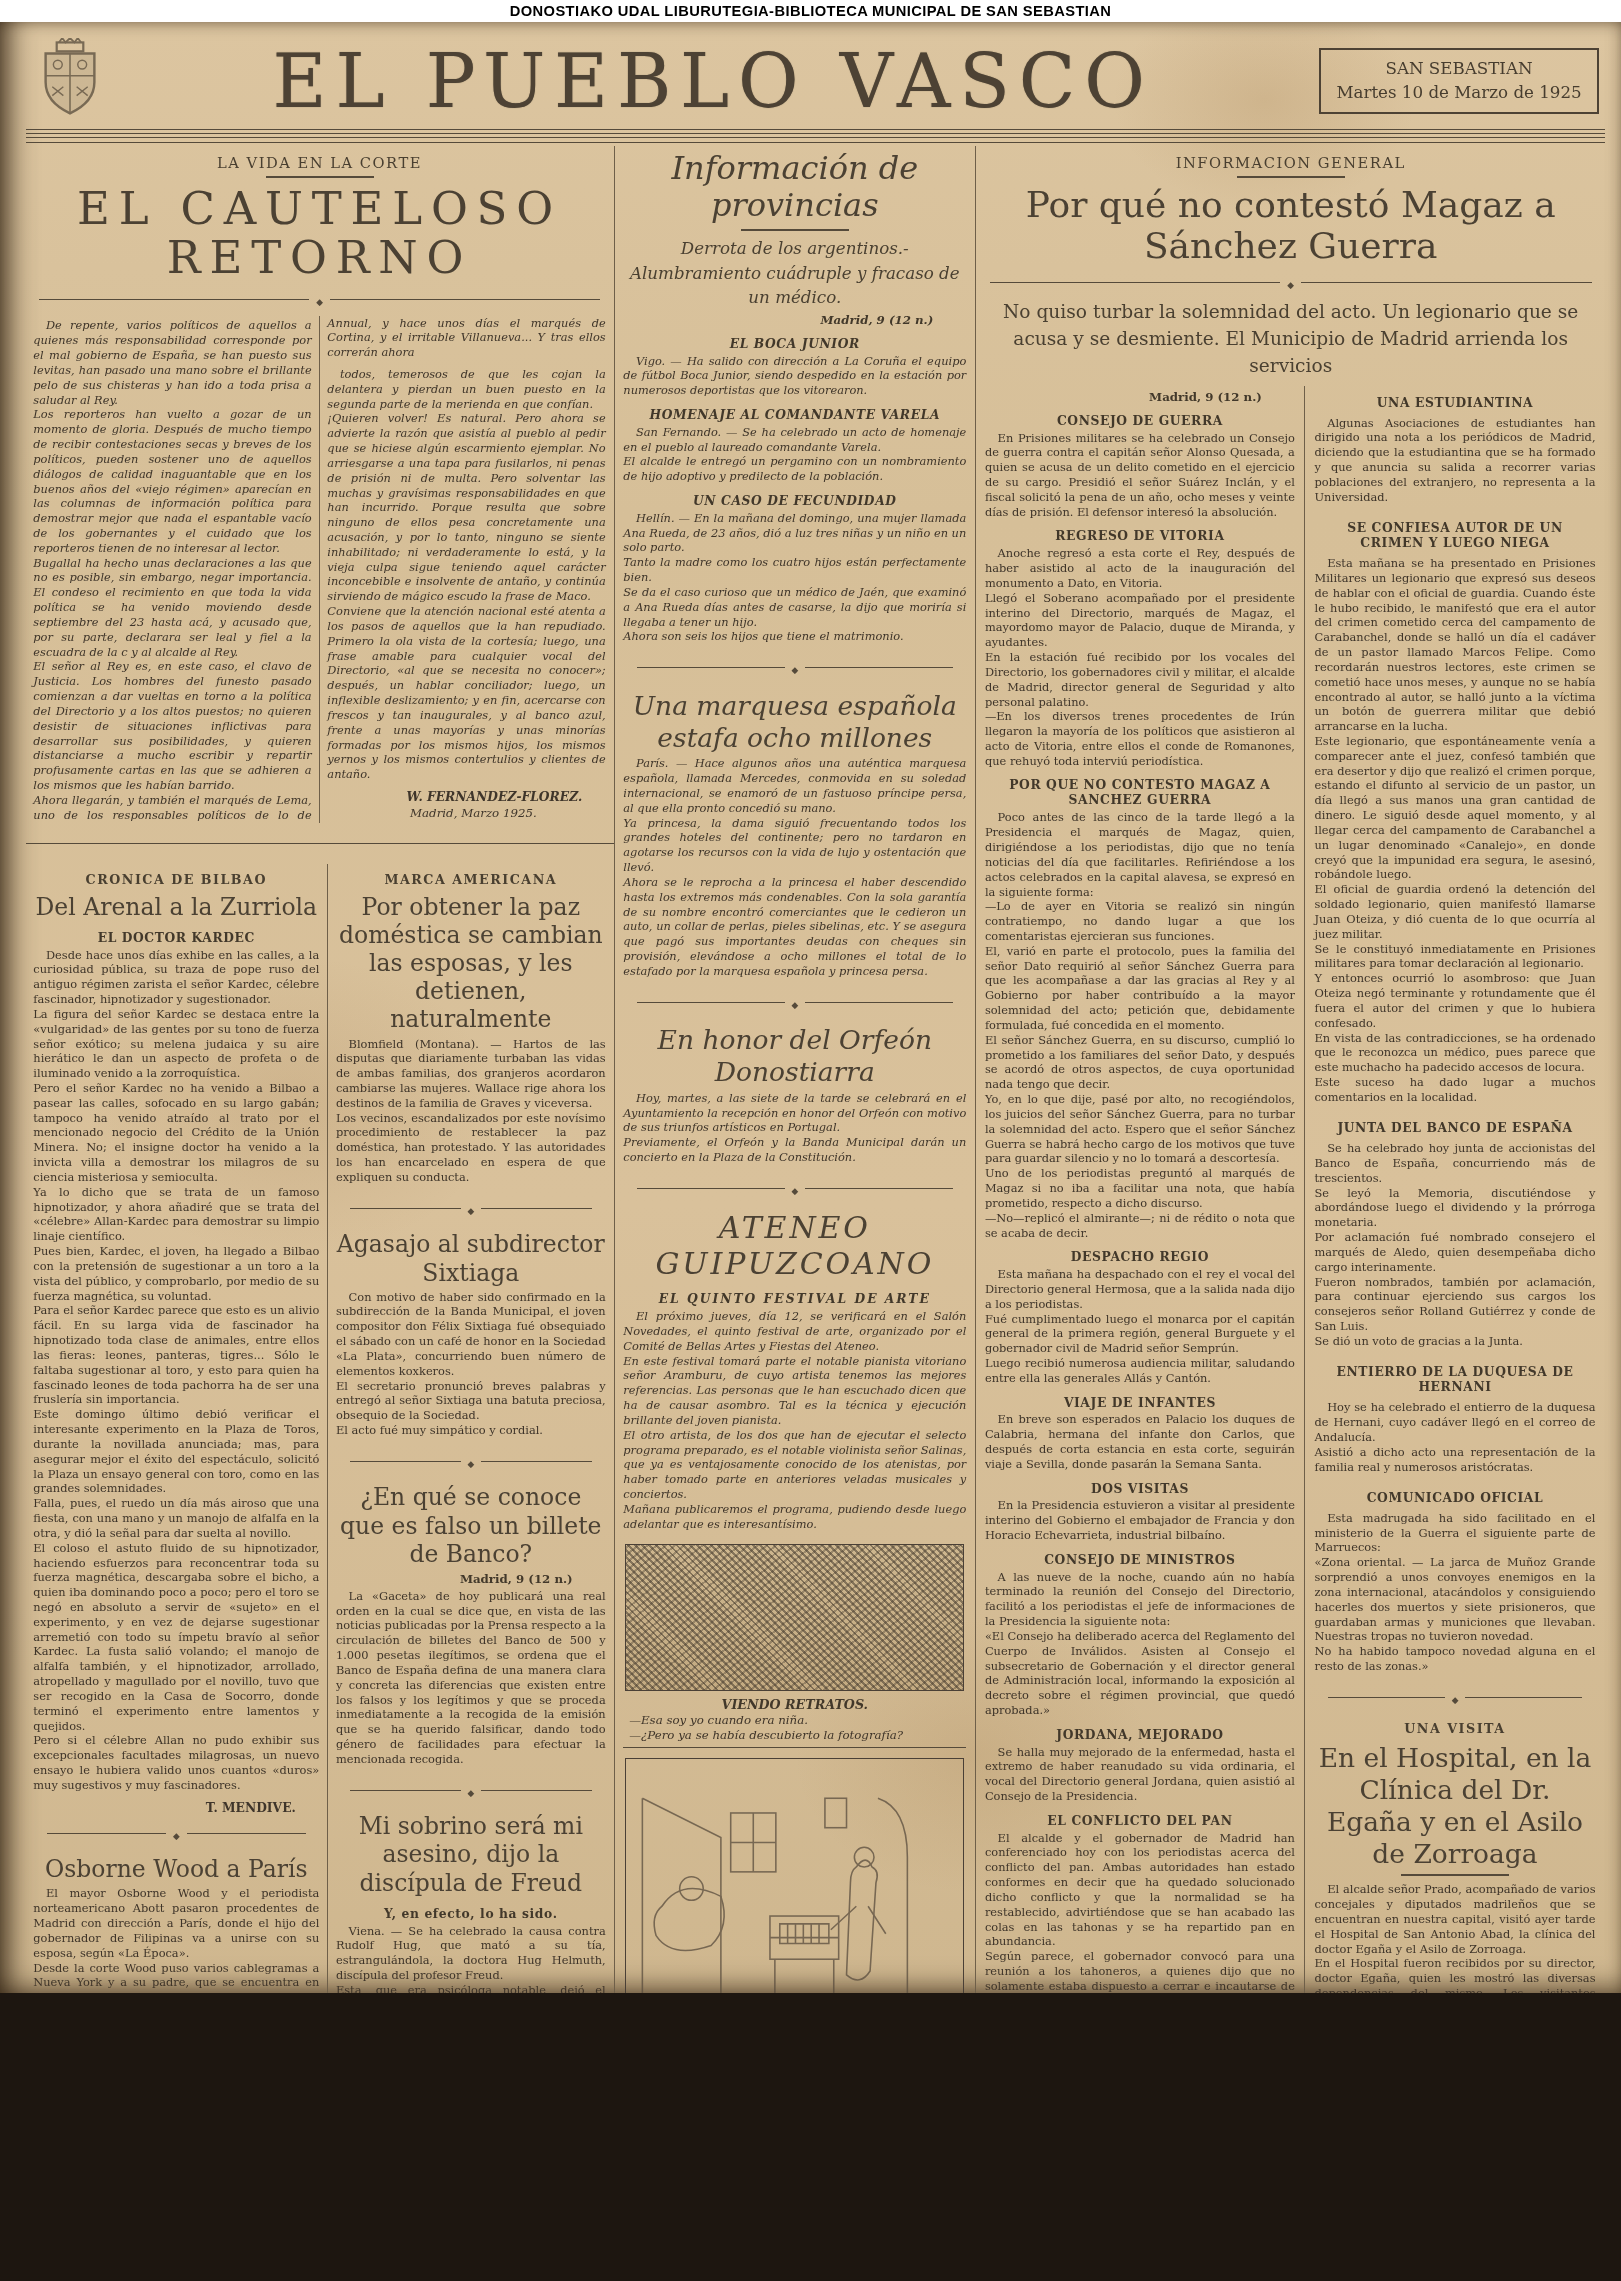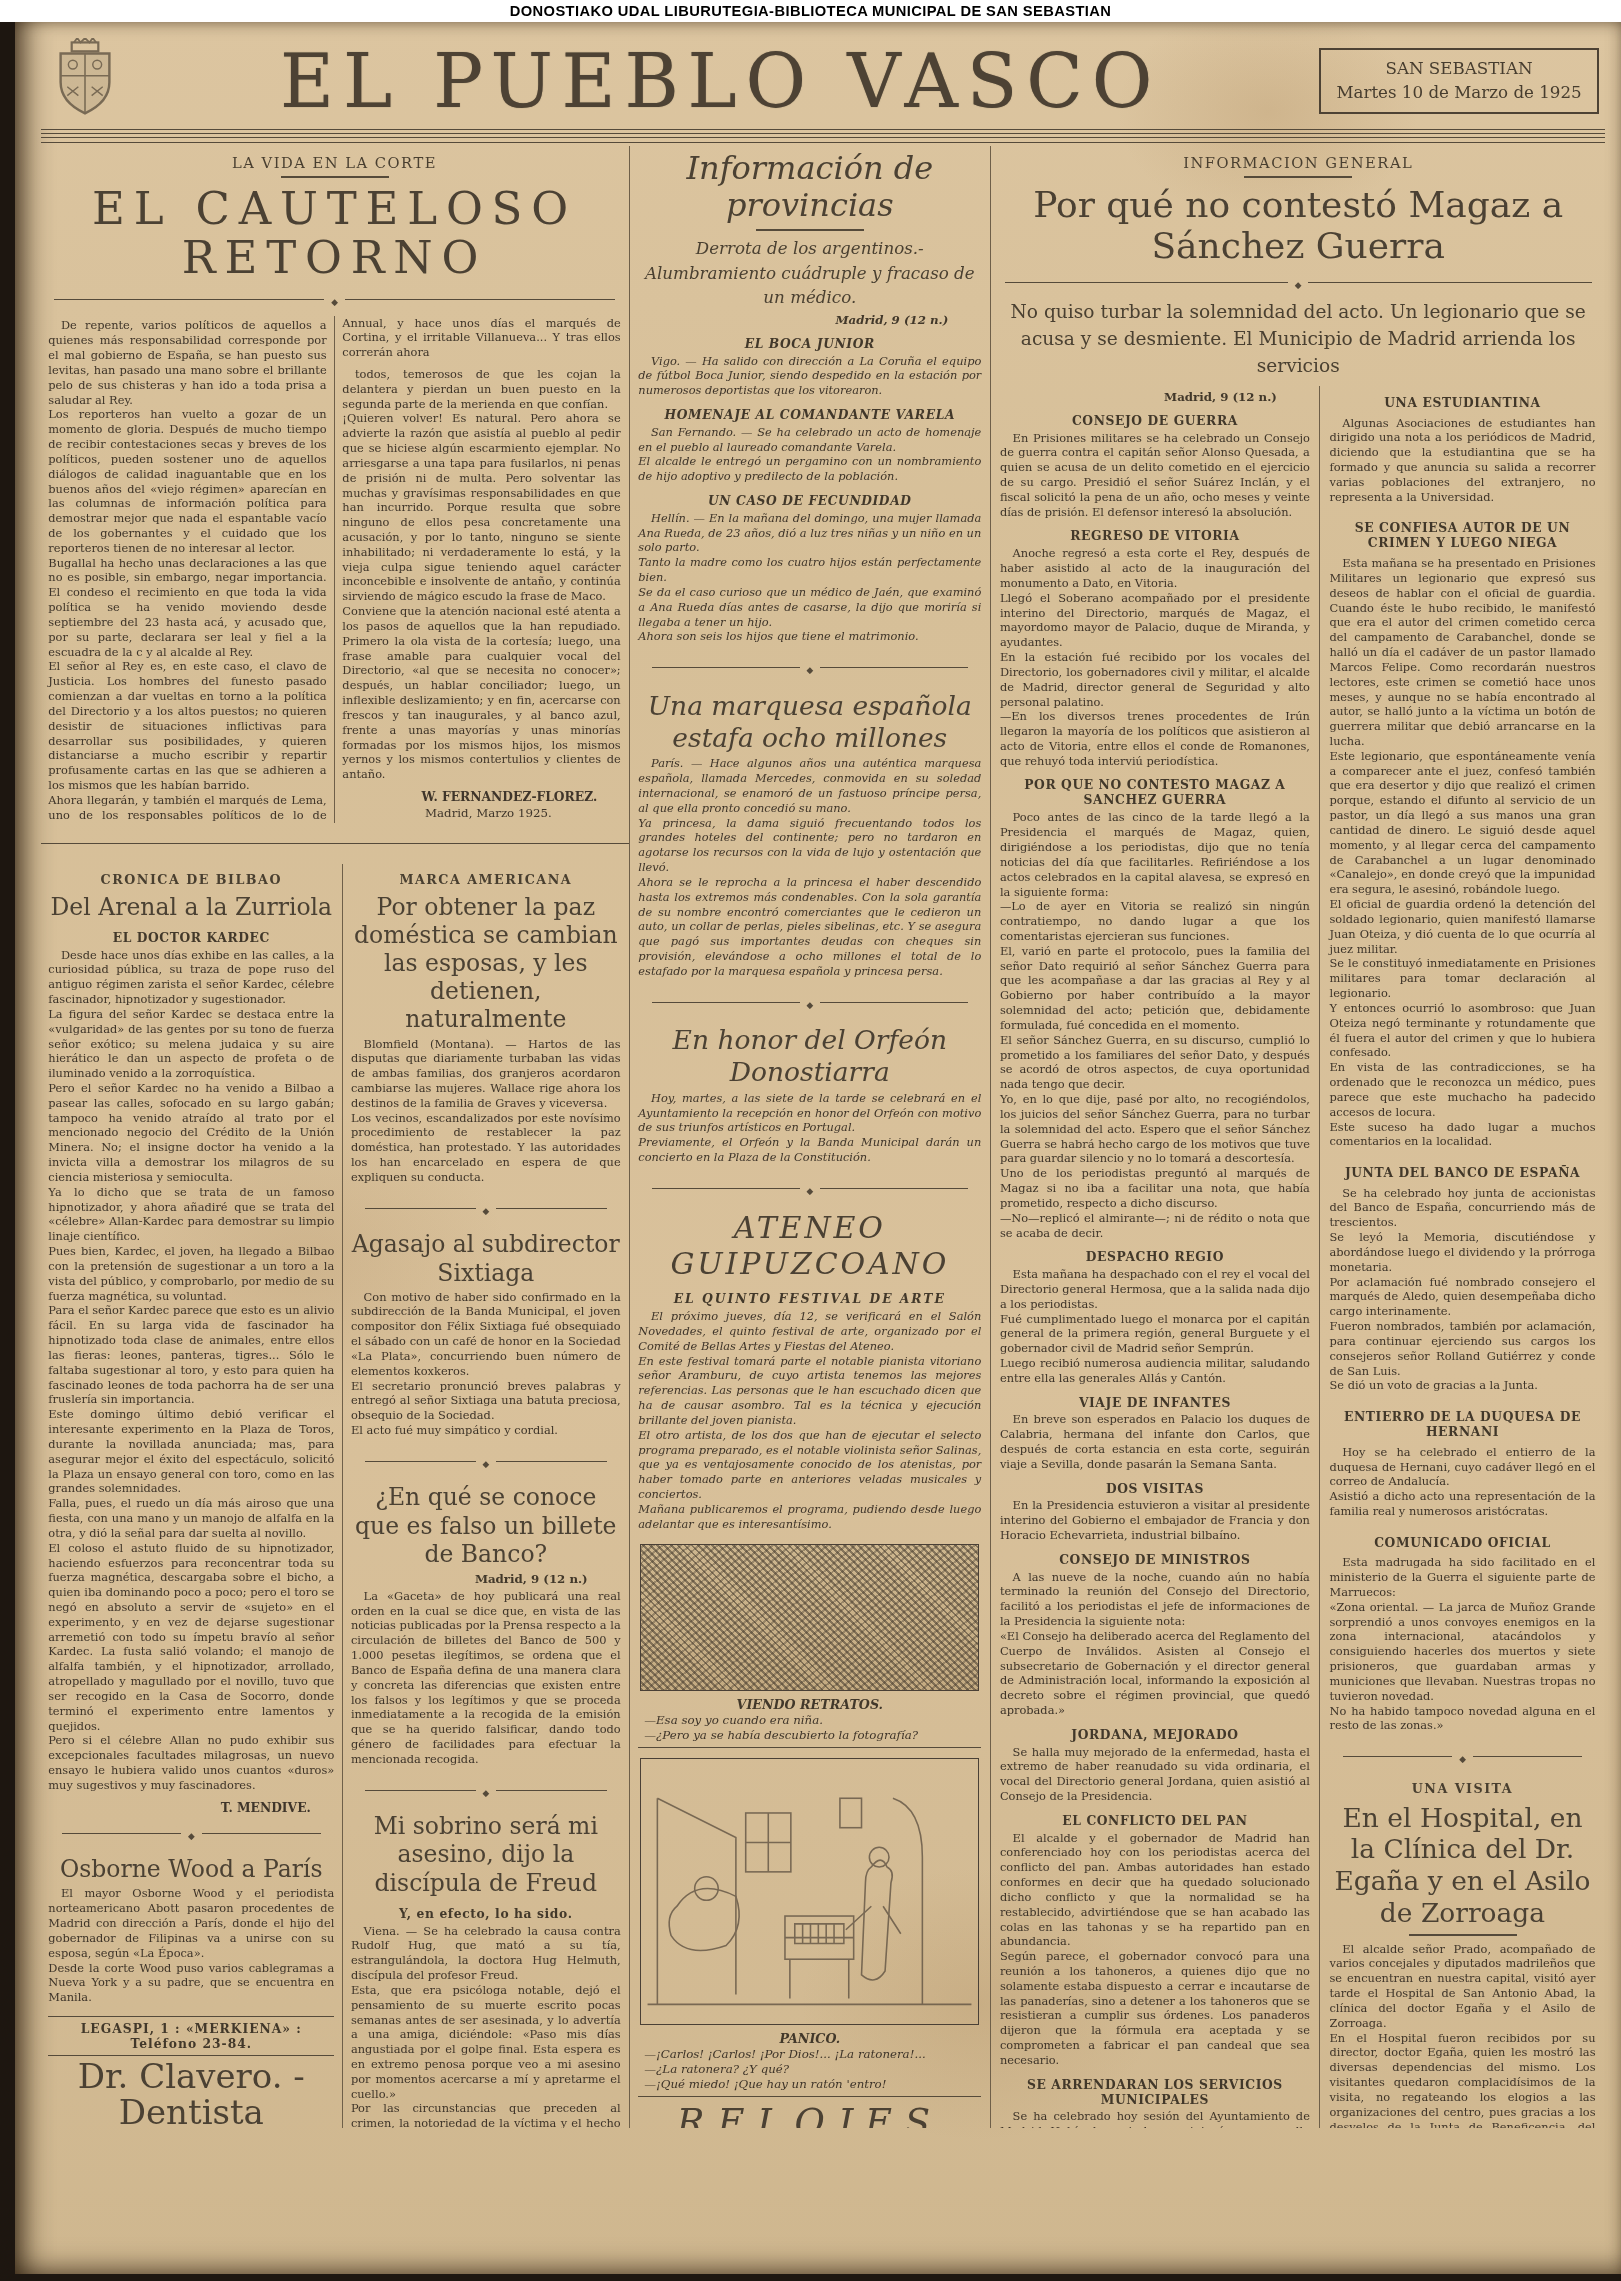--- a/index.html
+++ b/index.html
@@ -1,29 +1,29 @@
 <!DOCTYPE html>
 <html><head>
 <meta charset="utf-8">
 <style>
   html,body{margin:0;padding:0;background:#1d1610;}
   body{width:1621px;font-family:"DejaVu Serif","Liberation Serif",serif;}
   .banner{height:22px;background:#ffffff;display:flex;align-items:center;justify-content:center;
     font-family:"Liberation Sans",sans-serif;font-weight:700;font-size:14.7px;color:#000;letter-spacing:0.4px;}
-  .page{position:relative;height:2252px;box-sizing:border-box;overflow:hidden;
+  .page{position:relative;height:1971px;box-sizing:border-box;overflow:hidden;
     padding:5.9px 15.7px 0 25.5px;color:#3f352a;
     background:
       radial-gradient(216px 157px at 78% 4%, rgba(150,110,60,.18), transparent 70%),
       radial-gradient(294px 216px at 18% 55%, rgba(140,100,55,.14), transparent 70%),
       radial-gradient(255px 196px at 60% 88%, rgba(150,110,60,.16), transparent 70%),
       linear-gradient(180deg,#dcc5a0 0%,#d6bf98 25%,#d9c19b 60%,#cfb78f 100%);
     box-shadow: inset 23.5px 0 29px -15.7px rgba(40,26,10,.85),
                 inset -7.8px 0 15.7px -9.8px rgba(40,26,10,.4),
                 inset 0 -19.6px 25.5px -13.7px rgba(40,26,10,.55),
-                inset 0 9.8px 13.7px -9.8px rgba(40,26,10,.35); margin-left: 15px;}
+                inset 0 9.8px 13.7px -9.8px rgba(40,26,10,.35);}
   .masthead{display:flex;align-items:center;padding:9.8px 5.9px 2px;}
   .crest{width:86px;flex:0 0 86px;opacity:.75;}
   .mast-title{flex:1;text-align:center;font-size:74px;font-weight:400;letter-spacing:8.8px;
     color:#4d4234;text-shadow:0 0 1px rgba(70,58,42,.55);white-space:nowrap;}
   .datebox{flex:0 0 auto;border:2px solid #4d4234;padding:7.8px 15.7px;text-align:center;
     font-size:16.7px;line-height:1.4;color:#473d2f;margin-left:9.8px;}
   .ruledbl{border-top:1px solid #554a3a;border-bottom:1px solid #554a3a;height:3.9px;margin:2.9px 0;}
   .inforow{display:flex;justify-content:space-between;align-items:center;
     font-size:15px;padding:4.9px 11.8px;color:#483e2f;letter-spacing:0.5px;}
   .content{display:flex;height:1982px;overflow:hidden;margin-top:2px;}
@@ -45,21 +45,21 @@
   .deck{font-size:18.6px;text-align:center;line-height:1.45;color:#4a4031;margin:3.9px 17.6px 5.9px;}
   .subhead{font-size:12.3px;font-weight:700;text-align:center;letter-spacing:0.6px;margin:8.8px 0 2.9px;color:#42382a;}
   .dateline{font-size:11.8px;font-weight:700;text-align:right;padding-right:33px;margin:3.9px 0 2px;color:#42382a;}
   p.body{font-size:11.4px;line-height:1.3;text-align:justify;white-space:pre-line;
     text-indent:12.7px;margin:2.9px 0 6.9px;color:#3e3429;}
   .sig{text-align:right;font-weight:700;font-size:12.3px;margin:2px 23.5px 2px 0;}
   .sigplace{text-align:center;font-size:11.8px;margin:0 0 3.9px 13.7px;}
   .orn{display:flex;align-items:center;margin:6.9px 13.7px;color:#554a3a;}
   .orn::before,.orn::after{content:"";flex:1;border-top:1px solid #554a3a;}
   .orn i::before{content:"◆";font-style:normal;font-size:8.8px;padding:0 6.9px;}
-  .twocol{column-count:2;column-gap:15.7px;column-rule:1px solid #6e5f49;margin:0 7.8px;}
+  .twocol{column-count:2;column-gap:15.7px;column-rule:1px solid #6e5f49;margin:0 7.8px;font-style:italic;}
   .adrule{border-top:1px solid #554a3a;margin:3.9px 0;}
   .ad-corses{font-size:28px;text-align:center;letter-spacing:1px;color:#4b4133;line-height:1.05;}
   .ad-info{font-size:12.3px;font-weight:700;text-align:center;letter-spacing:1px;color:#42382a;margin:2px 0;}
   .ad-clavero{font-size:34px;text-align:center;color:#4b4133;line-height:1.05;}
   .ad-relojes{font-size:37px;text-align:center;letter-spacing:12.7px;color:#4b4133;margin-top:3.9px;}
   .cartoon{border:1px solid #4a4036;margin:5.9px 2px;}
   .cart1{height:145px;background:
      repeating-linear-gradient(45deg, rgba(62,52,40,.5) 0 2px, transparent 2px 4.9px),
      repeating-linear-gradient(-40deg, rgba(62,52,40,.35) 0 2px, transparent 2px 5.9px),
      linear-gradient(#cdb68e,#c3aa81);}

